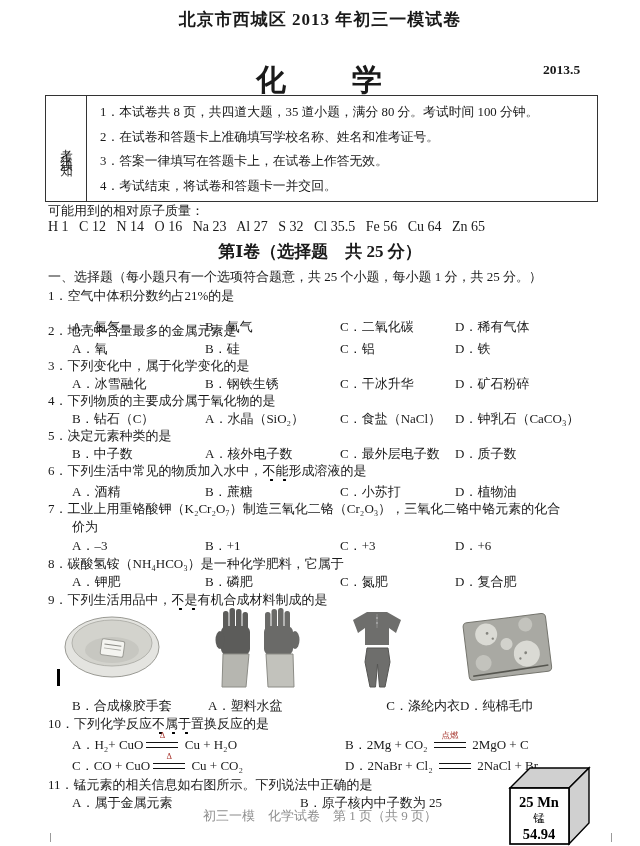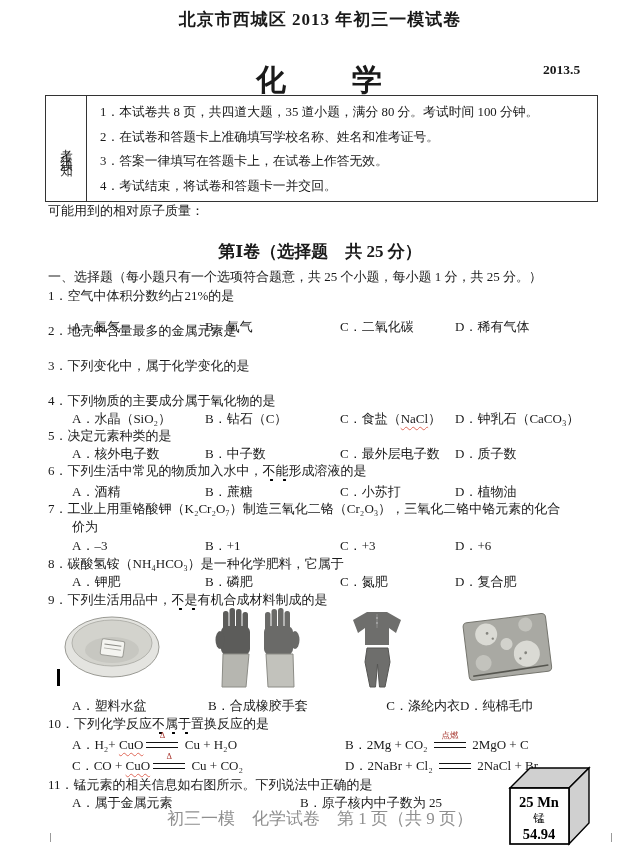--- a/index.html
+++ b/index.html
@@ -29,30 +29,30 @@
   .opts2{position:absolute;left:72px;display:flex;white-space:pre;}
   .opts2>span:nth-child(1){width:228px;}
   .caps{position:absolute;left:72px;top:697px;display:flex;white-space:pre;}
   .caps>span:nth-child(1){width:136px;}
   .caps>span:nth-child(2){width:127px;}
   .caps>span:nth-child(3){width:125px;text-align:right;}
   
   .emph{background-image:radial-gradient(circle,#000 1.1px,transparent 1.5px);
         background-size:13px 4px;background-position:2px 100%;background-repeat:repeat-x;padding-bottom:4px;}
   
-  .wavy{text-decoration:underline;text-decoration-style:wavy;text-decoration-color:#e06a5a;
+  .wavy{text-decoration-style:wavy;text-decoration-color:#e06a5a;
         text-decoration-thickness:1px;text-underline-offset:3px;}
   
   .eq-a{position:absolute;left:24px;white-space:pre;}
   .eq-b{position:absolute;left:297px;white-space:pre;}
   .eqsign{display:inline-block;position:relative;width:32px;height:12px;vertical-align:-1px;margin:0 3px;}
   .eqsign .dline{position:absolute;left:0;right:0;top:4px;height:4px;border-top:1.3px solid #111;border-bottom:1.3px solid #111;}
   .eqsign .cond{position:absolute;left:0;right:0;top:-8px;text-align:center;font-size:8.5px;font-style:normal;color:#a83830;letter-spacing:0;}
   .eqrow{position:absolute;left:48px;width:592px;height:20px;}
-  .footer{top:807px;color:#8f8f8f;font-size:17px;}
+  .footer{top:807px;color:#8f8f8f;font-size:13px;}
   .cursor-bar{position:absolute;left:57px;top:669px;width:3px;height:17px;background:#000;}
   .crop{position:absolute;width:1px;height:9px;background:#9a9a9a;top:833px;}
   figure{position:absolute;margin:0;}
 </style>
 </head>
 <body>
 
 <div class="page">
 
   <div class="abs center exam-title">北京市西城区 2013 年初三一模试卷</div>
@@ -65,48 +65,61 @@
     </div>
     <div class="notice-items">
       <div>1．本试卷共 8 页，共四道大题，35 道小题，满分 80 分。考试时间 100 分钟。</div>
       <div>2．在试卷和答题卡上准确填写学校名称、姓名和准考证号。</div>
       <div>3．答案一律填写在答题卡上，在试卷上作答无效。</div>
       <div>4．考试结束，将试卷和答题卡一并交回。</div>
     </div>
   </div>
 
   <div class="abs masslabel">可能用到的相对原子质量：</div>
+  <div class="abs massvals">H 1   C 12   N 14   O 16   Na 23   Al 27   S 32   Cl 35.5   Fe 56   Cu 64   Zn 65</div>
 
   <div class="abs center sec1">第Ⅰ卷（选择题　共 25 分）</div>
   <div class="abs instr">一、选择题（每小题只有一个选项符合题意，共 25 个小题，每小题 1 分，共 25 分。）</div>
 
   <div class="abs stem" style="top:287px">1．空气中体积分数约占21%的是</div>
   <div class="opts" style="top:318px">
     <span>A．氮气</span>
     <span>B．氧气</span>
     <span>C．二氧化碳</span>
     <span>D．稀有气体</span>
   </div>
 
   <div class="abs stem" style="top:322px">2．地壳中含量最多的金属元素是</div>
+  <div class="opts" style="top:340px">
+    <span>A．氧</span>
+    <span>B．硅</span>
+    <span>C．铝</span>
+    <span>D．铁</span>
+  </div>
 
   <div class="abs stem" style="top:357px">3．下列变化中，属于化学变化的是</div>
+  <div class="opts" style="top:375px">
+    <span>A．冰雪融化</span>
+    <span>B．钢铁生锈</span>
+    <span>C．干冰升华</span>
+    <span>D．矿石粉碎</span>
+  </div>
 
   <div class="abs stem" style="top:392px">4．下列物质的主要成分属于氧化物的是</div>
   <div class="opts" style="top:410px">
+    <span>B．钻石（C）</span>
     <span>A．水晶（SiO₂）</span>
-    <span>B．钻石（C）</span>
     <span><span>C．食盐（</span><span class="wavy">NaCl</span><span>）</span></span>
     <span>D．钟乳石（CaCO₃）</span>
   </div>
 
   <div class="abs stem" style="top:427px">5．决定元素种类的是</div>
   <div class="opts" style="top:445px">
+    <span>B．中子数</span>
     <span>A．核外电子数</span>
-    <span>B．中子数</span>
     <span>C．最外层电子数</span>
     <span>D．质子数</span>
   </div>
 
   <div class="abs stem" style="top:462px"><span>6．下列生活中常见的物质加入水中，</span><span class="emph">不能</span><span>形成溶液的是</span></div>
   <div class="opts" style="top:483px">
     <span>A．酒精</span>
     <span>B．蔗糖</span>
     <span>C．小苏打</span>
     <span>D．植物油</span>
@@ -188,22 +201,22 @@
           <circle cx="69" cy="45" r="1.4" fill="#83837d"></circle>
         <circle cx="38" cy="27" r="1.2" fill="#83837d"></circle>
           <circle cx="63" cy="50" r="1.2" fill="#83837d"></circle>
         <line x1="14" y1="62" x2="90" y2="60" stroke="#55554f" stroke-width="1.6"></line>
       </g>
     </svg>
   </figure>
   <div class="cursor-bar"></div>
 
   <div class="caps">
+    <span>B．合成橡胶手套</span>
     <span>A．塑料水盆</span>
-    <span>B．合成橡胶手套</span>
     <span>C．涤纶内衣</span>
     <span>D．纯棉毛巾</span>
   </div>
 
   <div class="abs stem" style="top:715px"><span>10．下列化学反应</span><span class="emph">不属于</span><span>置换反应的是</span></div>
   <div class="eqrow" style="top:736px">
     <span class="eq-a"><span>A．</span><span>H₂+ </span><span class="wavy">CuO</span><span class="eqsign"><i class="cond">Δ</i><i class="dline"></i></span><span> Cu + H₂O</span></span>
     <span class="eq-b"><span>B．</span><span>2Mg + CO₂ </span><span class="wavy"></span><span class="eqsign"><i class="cond">点燃</i><i class="dline"></i></span><span> 2MgO + C</span></span>
   </div>
   <div class="eqrow" style="top:757px">

